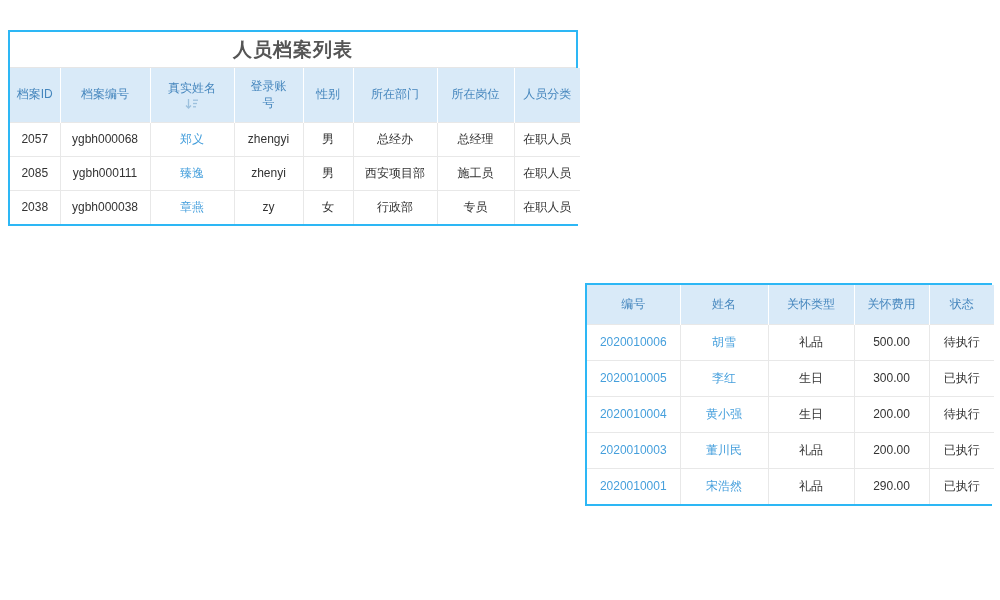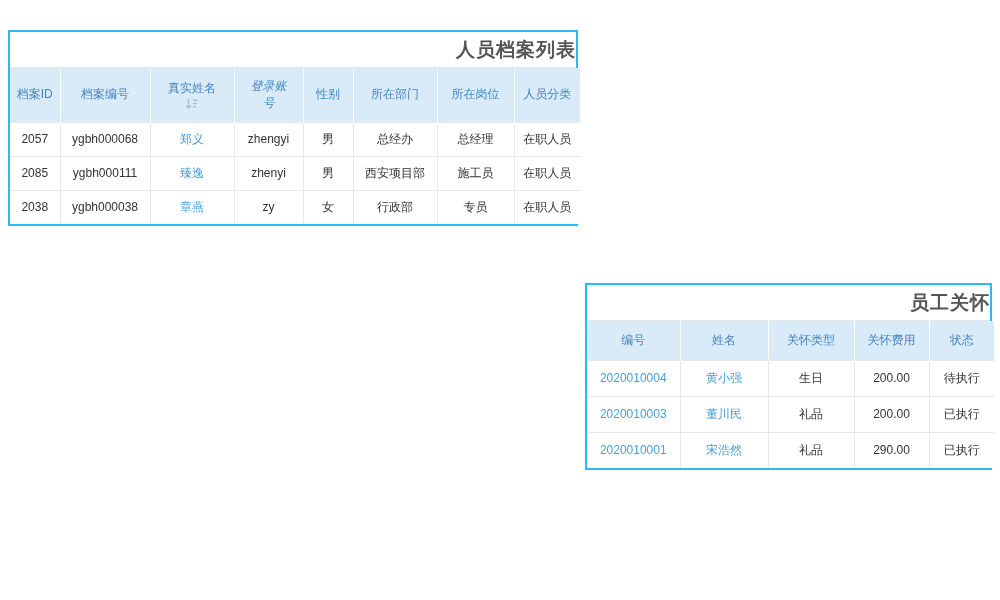--- a/index.html
+++ b/index.html
@@ -8,21 +8,21 @@
     width:1000px; height:600px; position:relative;
     background:#ffffff;
     font-family:"Liberation Sans","DejaVu Sans",sans-serif;
   }
   .card {
     position:absolute;
     background:#ffffff;
     border:2px solid var(--table-border,#2db7f5);
   }
   .card-title {
-    text-align:right;
+    text-align:center;
     font-size:19px;
     font-weight:bold;
     color:var(--title-text,#555555);
     padding:5px 0 4px 0;
     border-bottom:1px solid var(--title-divider,#e6e6e6);
     background:#ffffff;
     letter-spacing:1px;
   }
   table.grid {
     border-collapse:collapse;
@@ -62,21 +62,21 @@
   }
   
   #archive-card { left:8px; top:30px; width:570px; }
   #archive-card th { height:54px; }
   #archive-card td { height:34px; }
   
   #care-card { left:585px; top:283px; width:407px; }
   #care-card th { height:39px; }
   #care-card td { height:36px; }
   .th-label { display:block; }
-  .th-narrow { max-width:42px; margin:0 auto;font-style:italic; }
+  .th-narrow { max-width:42px; margin:0 auto; }
   .sort-icon { display:block; margin:1px auto 0 auto; }
   .sort-icon g { stroke:var(--sort-icon,#9cc0dd); }
 </style>
 </head>
 <body>
 
 <div class="card" id="archive-card">
   <div class="card-title">人员档案列表</div>
   <table class="grid">
     <colgroup>
@@ -143,40 +143,53 @@
           <td>女</td>
           <td>行政部</td>
           <td>专员</td>
           <td>在职人员</td>
         </tr>
       </tbody>
   </table>
 </div>
 
 <div class="card" id="care-card">
-  <div class="card-title">员工关怀</div>
   <table class="grid">
     <colgroup>
       <col style="width:93px">
         <col style="width:88px">
         <col style="width:86px">
         <col style="width:75px">
         <col style="width:65px">
     </colgroup>
     <thead>
       <tr>
         <th>编号</th>
         <th>姓名</th>
         <th>关怀类型</th>
         <th>关怀费用</th>
         <th>状态</th>
       </tr>
     </thead>
     <tbody>
         <tr>
+          <td><a class="cell-link">2020010006</a></td>
+          <td><a class="cell-link">胡雪</a></td>
+          <td>礼品</td>
+          <td>500.00</td>
+          <td>待执行</td>
+        </tr>
+        <tr>
+          <td><a class="cell-link">2020010005</a></td>
+          <td><a class="cell-link">李红</a></td>
+          <td>生日</td>
+          <td>300.00</td>
+          <td>已执行</td>
+        </tr>
+        <tr>
           <td><a class="cell-link">2020010004</a></td>
           <td><a class="cell-link">黄小强</a></td>
           <td>生日</td>
           <td>200.00</td>
           <td>待执行</td>
         </tr>
         <tr>
           <td><a class="cell-link">2020010003</a></td>
           <td><a class="cell-link">董川民</a></td>
           <td>礼品</td>

